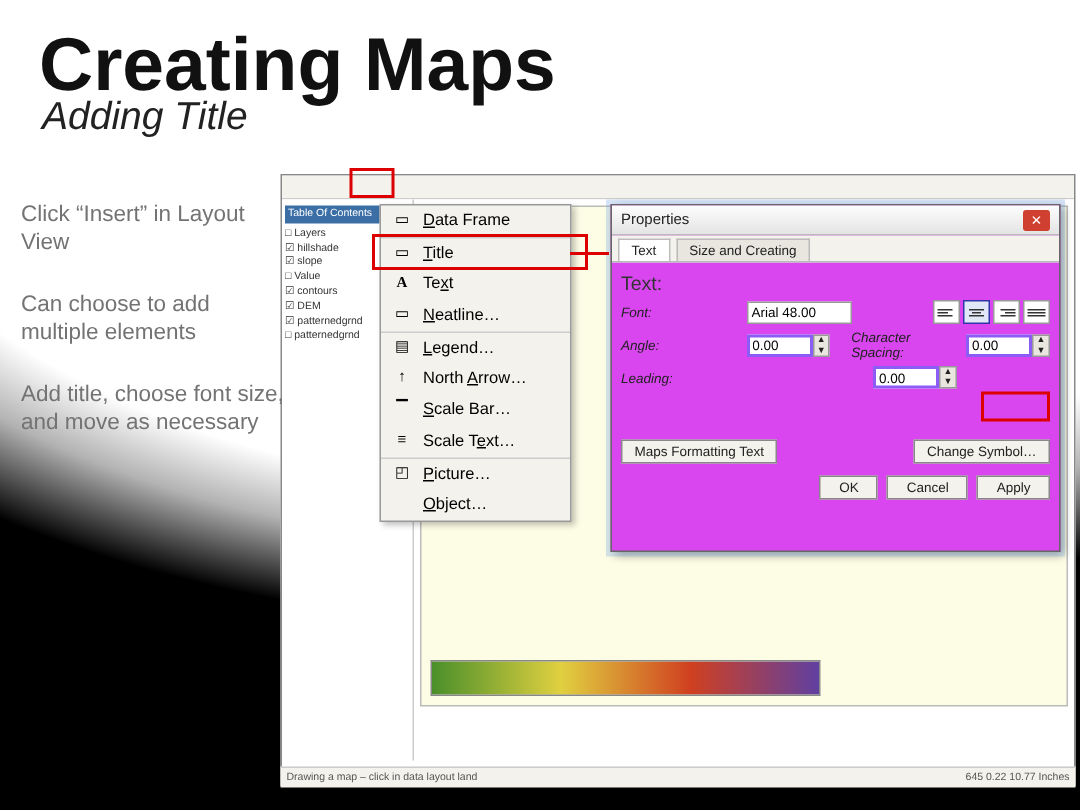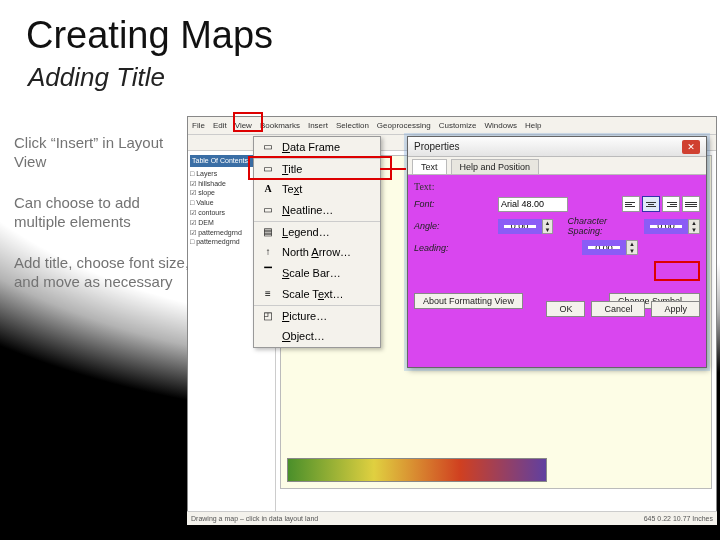--- a/index.html
+++ b/index.html
@@ -8,21 +8,21 @@
     background: #000; font-family: "Segoe UI", Arial, sans-serif;
     overflow: hidden; position: relative;
   }
   .vignette {
     position:absolute; inset:0;
     background: radial-gradient(ellipse 160% 120% at 55% 8%, #fff 0%, #fff 44%, rgba(255,255,255,0.7) 50%, rgba(0,0,0,0.9) 58%, #000 70%);
     z-index:0;
   }
   .title-main {
     position:absolute; left:26px; top:14px;
-    font-size:38px; color:#111; font-weight:400; z-index:2;
+    font-size:50px; color:#111; font-weight:700; z-index:2;
   }
   .subtitle {
     position:absolute; left:28px; top:62px;
     font-size:26px; color:#222; font-style:italic; z-index:2;
   }
   .side-text {
     position:absolute; left:14px; width:180px;
     font-size:15px; line-height:1.25; color:#737373; z-index:2;
   }
   .app-window {
@@ -109,29 +109,29 @@
     border-bottom:1px solid #bbb;
   }
   .props .tab {
     padding:2px 8px; border:1px solid #bbb; border-bottom:none;
     background:#fff; margin-left:4px; margin-top:2px;
   }
   .props .tab.inactive { background:#e8e6df; }
   .props-body {
     padding:6px; position:relative; height:164px;
   }
-  .props .lbl-s { font-size:10px; color:#333; margin-bottom:2px;font-family:Liberation Serif, serif; }
+  .props .lbl-s { font-size:13px; color:#333; margin-bottom:2px; }
   .props textarea {
     width:100%; height:34px; font-size:9px; resize:none;
     border:1px solid #999; padding:2px;
   }
   .props .row { display:flex; align-items:center; margin-top:4px; font-size:9px; }
   .props .row label { width:84px;font-style:italic; }
   .props .row input.txt { width:70px; height:15px; font-size:9px; border:1px solid #999; padding:0 2px; }
-  .props .row input.spin { width:44px; height:15px; font-size:9px; border:6px solid #8b5cf6; padding:0 2px; text-align:center; }
+  .props .row input.spin { width:44px; height:15px; font-size:9px; border:2px solid #8b5cf6; padding:0 2px; text-align:left; }
   .props .row .spinbtn { width:12px; height:15px; border:1px solid #999; background:#e8e6df; font-size:6px; display:flex; flex-direction:column; }
   .props .row .spinbtn span{flex:1;text-align:center;line-height:7px;}
   .align-icons { margin-left:auto; display:flex; gap:2px; }
   .align-icons .ai {
     width:18px; height:16px; border:1px solid #999; background:#fff;
     display:flex; flex-direction:column; justify-content:center; gap:1px; padding:2px;
   }
   .align-icons .ai span { height:1px; background:#333; }
   .align-icons .ai.sel { border:1px solid #33a; background:#e0e8f8; }
   .red-box-align {
@@ -140,21 +140,21 @@
   }
   .props .btnrow {
     position:absolute; bottom:30px; left:6px; right:6px; display:flex; gap:6px;
     font-size:9px;
   }
   .props .btnrow .b {
     border:1px solid #888; background:#f4f2ec; padding:2px 8px;
   }
   .props .btnrow .sp { flex:1; }
   .props .okrow {
-    position:absolute; bottom:22px; right:6px; display:flex; gap:6px; font-size:9px;
+    position:absolute; bottom:6px; right:6px; display:flex; gap:6px; font-size:9px;
   }
   .props .okrow .b {
     border:1px solid #888; background:#f4f2ec; padding:2px 12px;
   }
   .statusbar {
     position:absolute; left:187px; bottom:15px; width:530px; height:14px;
     background:#f4f2ec; border-top:1px solid #ccc; font-size:7px; color:#555;
     display:flex; align-items:center; padding:0 4px; z-index:1;
   }
   .statusbar .r { margin-left:auto; }
@@ -165,32 +165,20 @@
 <div class="vignette"></div>
 
 <div class="title-main">Creating Maps</div>
 <div class="subtitle">Adding Title</div>
 
 <div class="side-text" style="top:134px">Click “Insert” in Layout View</div>
 <div class="side-text" style="top:194px">Can choose to add multiple elements</div>
 <div class="side-text" style="top:254px">Add title, choose font size, and move as necessary</div>
 
 <div class="app-window">
-  <div class="menubar">
-    <span>File</span>
-    <span>Edit</span>
-    <span>View</span>
-    <span>Bookmarks</span>
-    <span>Insert</span>
-    <span>Selection</span>
-    <span>Geoprocessing</span>
-    <span>Customize</span>
-    <span>Windows</span>
-    <span>Help</span>
-  </div>
   <div class="toolbar"></div>
   <div class="inner">
     <div class="sidepanel">
       <div class="hdr">Table Of Contents</div>
       <div>□ Layers</div>
       <div>  ☑ hillshade</div>
       <div>  ☑ slope</div>
       <div>    □ Value</div>
       <div>  ☑ contours</div>
       <div>  ☑ DEM</div>
@@ -258,21 +246,21 @@
 <div class="red-box-title"></div>
 <div class="red-line"></div>
 
 <div class="props">
   <div class="titlebar">
     <span>Properties</span>
     <span class="x">✕</span>
   </div>
   <div class="tabs">
     <div class="tab">Text</div>
-    <div class="tab inactive">Help and Position</div>
+    <div class="tab inactive">Size and Creating</div>
   </div>
   <div class="props-body">
     <div class="lbl-s">Text:</div>
 
     <div class="row">
       <label>Font:</label>
       <input class="txt" readonly="" value="Arial 48.00" style="">
       <div class="align-icons">
         <div class="ai">
             <span style="width:80%"></span>
@@ -316,21 +304,21 @@
     <div class="row">
       <label style="width:168px">Leading:</label>
       <input class="spin" value="0.00" style="">
       <div class="spinbtn">
           <span>▲</span>
           <span>▼</span>
         </div>
     </div>
 
     <div class="btnrow">
-      <div class="b">About Formatting View</div>
+      <div class="b">Maps Formatting Text</div>
       <div class="sp"></div>
       <div class="b">Change Symbol…</div>
     </div>
     <div class="okrow">
       <div class="b">OK</div>
       <div class="b">Cancel</div>
       <div class="b">Apply</div>
     </div>
   </div>
 </div>

